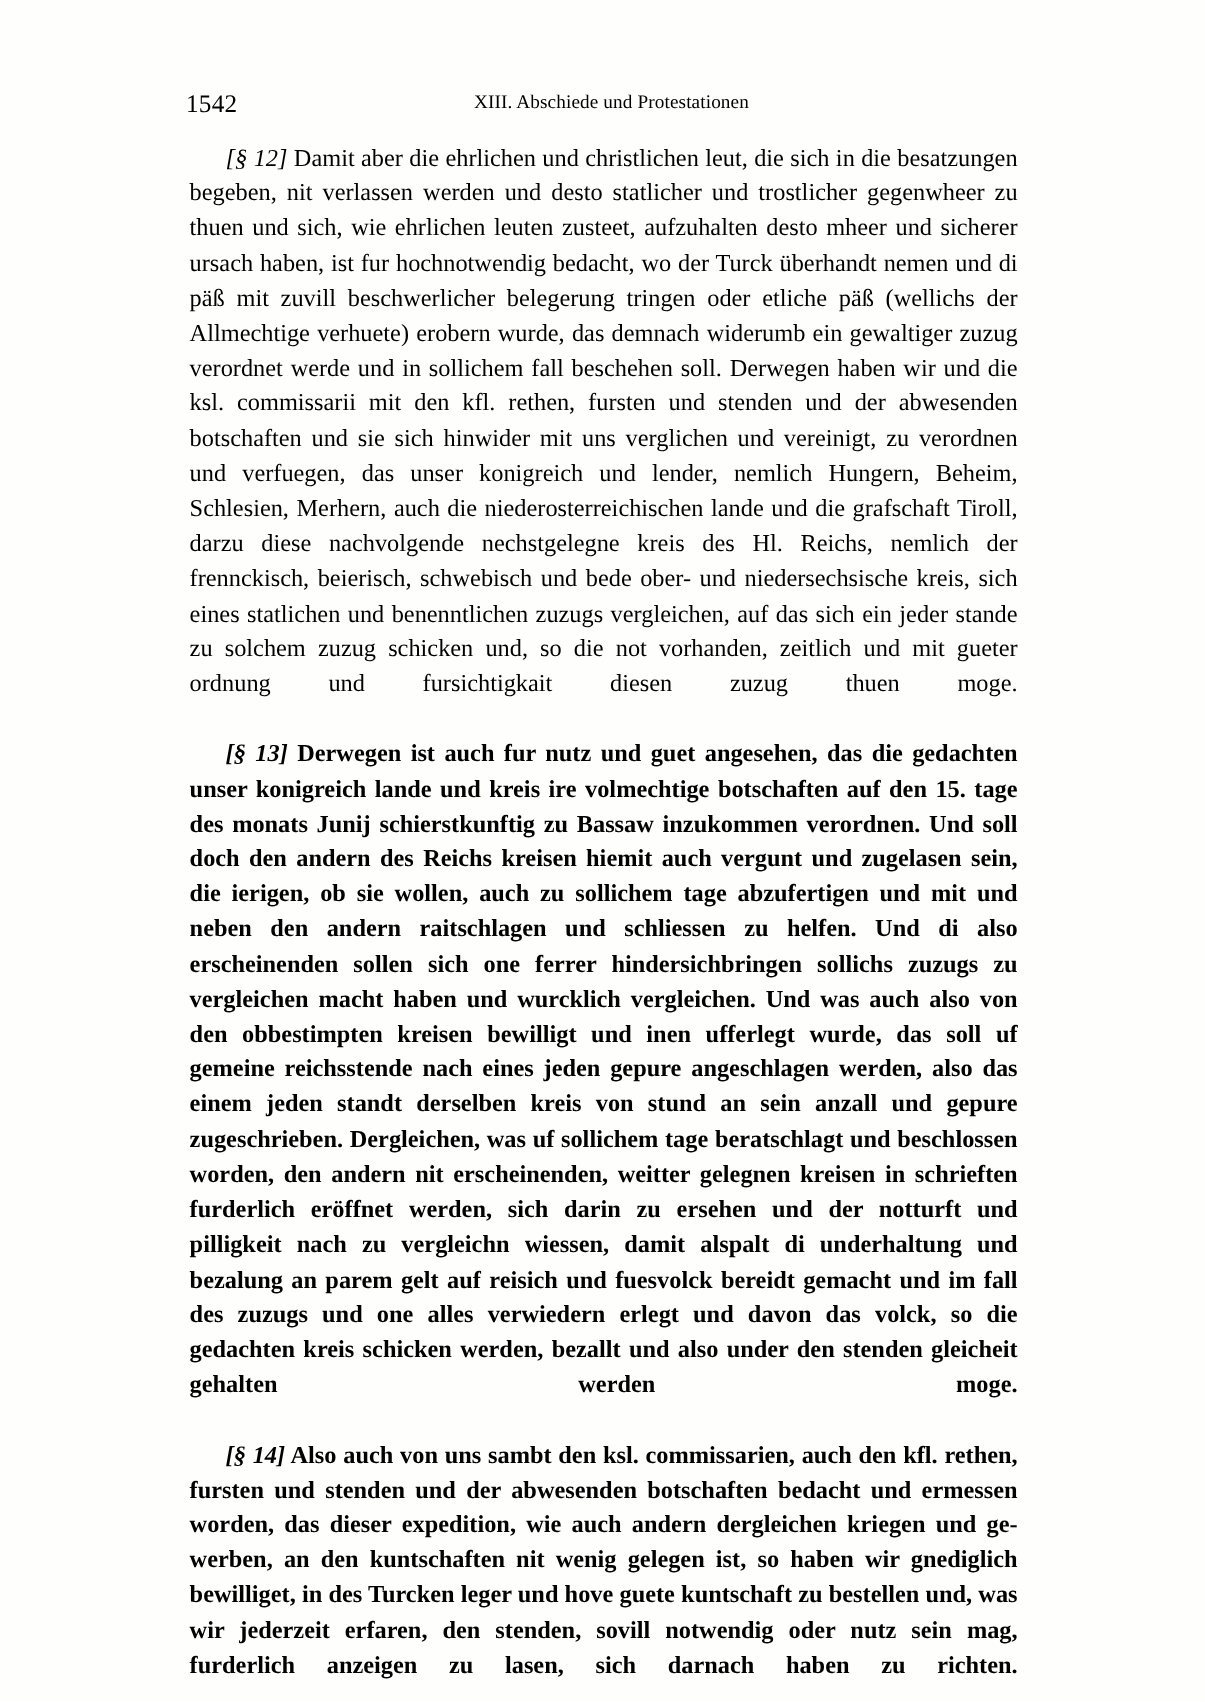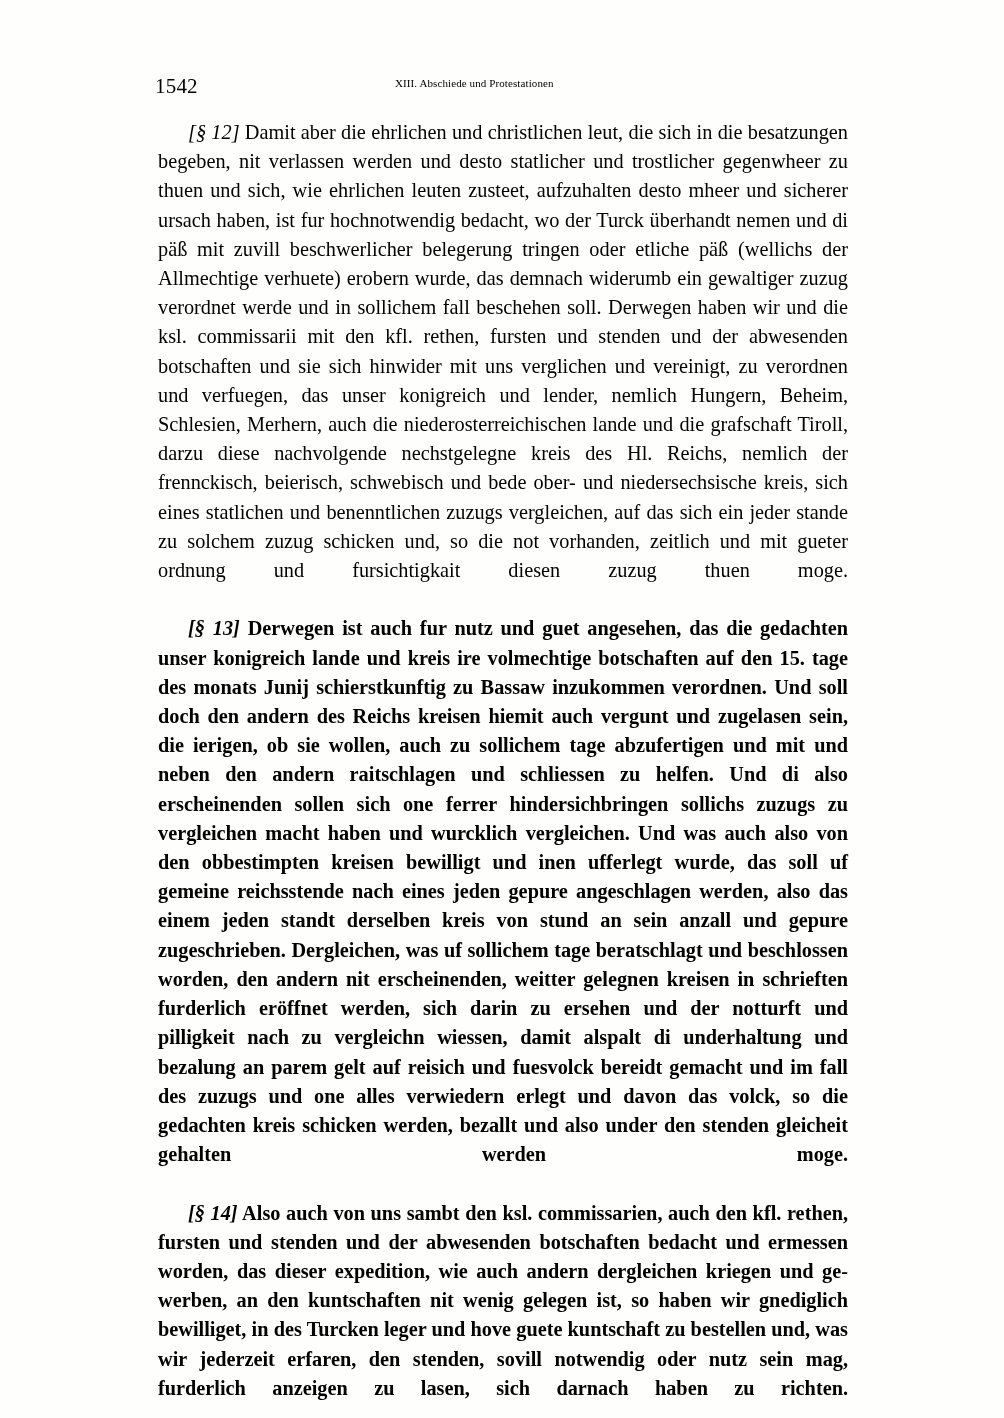--- a/index.html
+++ b/index.html
@@ -34,21 +34,21 @@
     position: absolute;
     left: 0;
     top: 0;
     font-size: 21px;
     letter-spacing: 0.2px;
   }
   .running-title {
     position: absolute;
     left: 240px;
     top: 3px;
-    font-size: 11px;
+    font-size: 16px;
     letter-spacing: 0.1px;
   }
   .body-text {
     position: absolute;
     left: 158px;
     top: 118px;
     width: 690px;
   }
   p.para {
     margin: 0;

